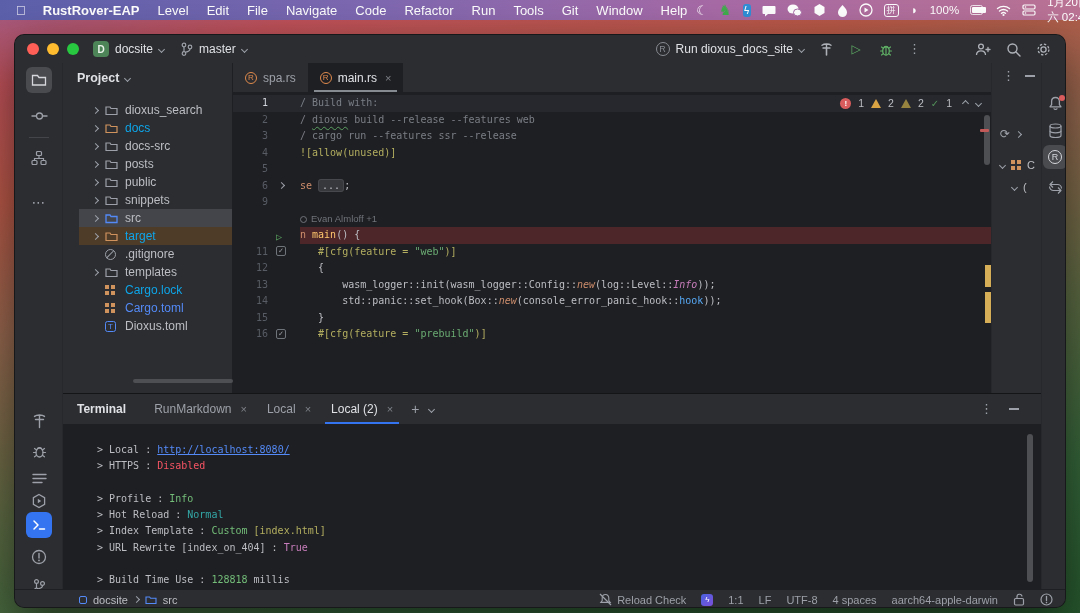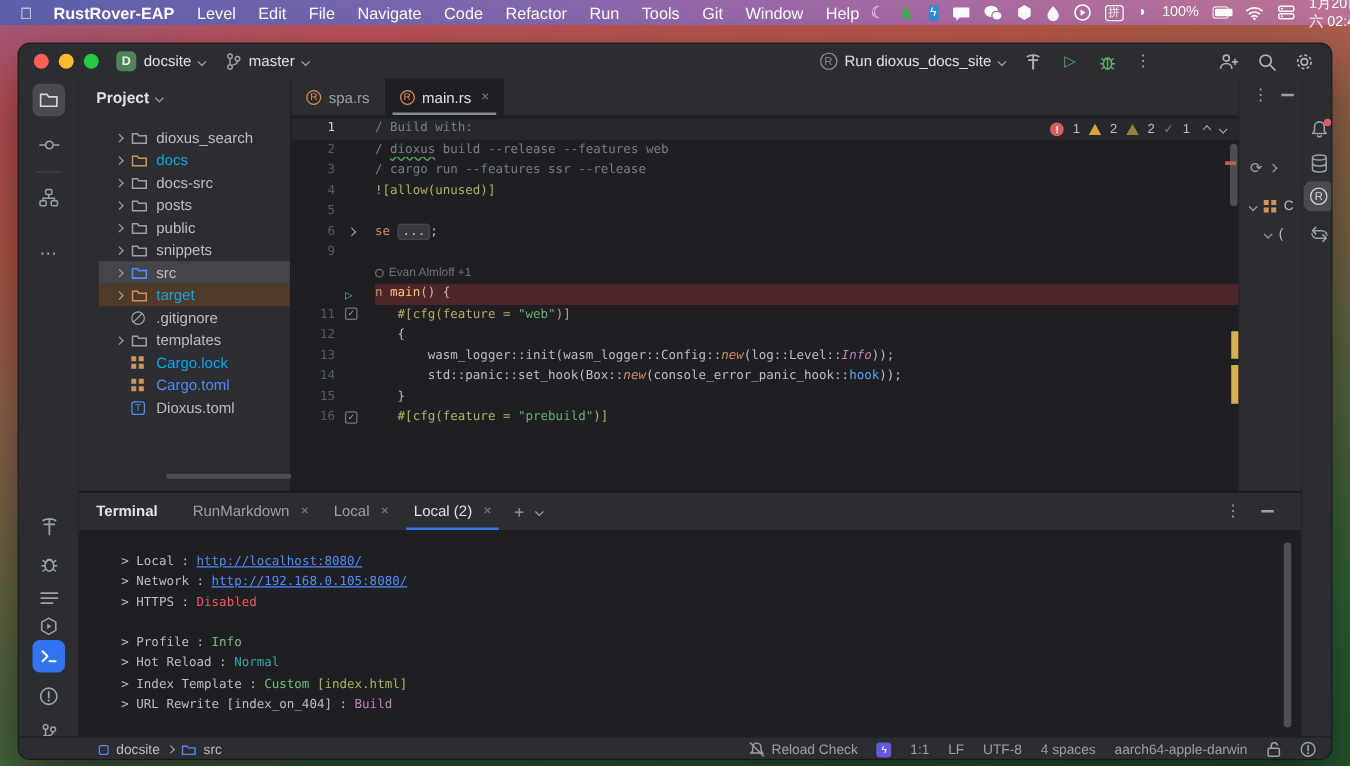--- a/index.html
+++ b/index.html
@@ -677,27 +677,26 @@
           </div>
         <span class="term-plus">+</span>
         <span class="chev" style="margin-left:2px"></span>
         <div class="term-right">
           <span class="vdots">⋮</span>
           <span class="cp-minus"></span>
         </div>
       </div>
       <div class="term-body" id="term-lines">
           <div class="t-row"><span class="s2-pl">&gt; Local : </span><span class="s2-link">http://localhost:8080/</span></div>
-          <div class="t-row"><span class="s2-pl">&gt; Network : </span><span class="s2-link">http://192.168.0.105:8080/</span></div>
           <div class="t-row"><span class="s2-pl">&gt; HTTPS : </span><span class="s2-red">Disabled</span></div>
           <div class="t-row"></div>
           <div class="t-row"><span class="s2-pl">&gt; Profile : </span><span class="s2-green">Info</span></div>
           <div class="t-row"><span class="s2-pl">&gt; Hot Reload : </span><span class="s2-cyan">Normal</span></div>
           <div class="t-row"><span class="s2-pl">&gt; Index Template : </span><span class="s2-green">Custom</span><span class="s2-olive"> [index.html]</span></div>
-          <div class="t-row"><span class="s2-pl">&gt; URL Rewrite [index_on_404] : </span><span class="s2-purple">Build</span></div>
+          <div class="t-row"><span class="s2-pl">&gt; URL Rewrite [index_on_404] : </span><span class="s2-purple">True</span></div>
           <div class="t-row"></div>
           <div class="t-row"><span class="s2-pl">&gt; Build Time Use : </span><span class="s2-green">128818</span><span class="s2-pl"> millis</span></div>
         </div>
       <div class="term-scroll"></div>
     </div>
 
     <div class="statusbar">
       <div class="bc">
         <span class="bc-proj"></span>
         <span>docsite</span>

